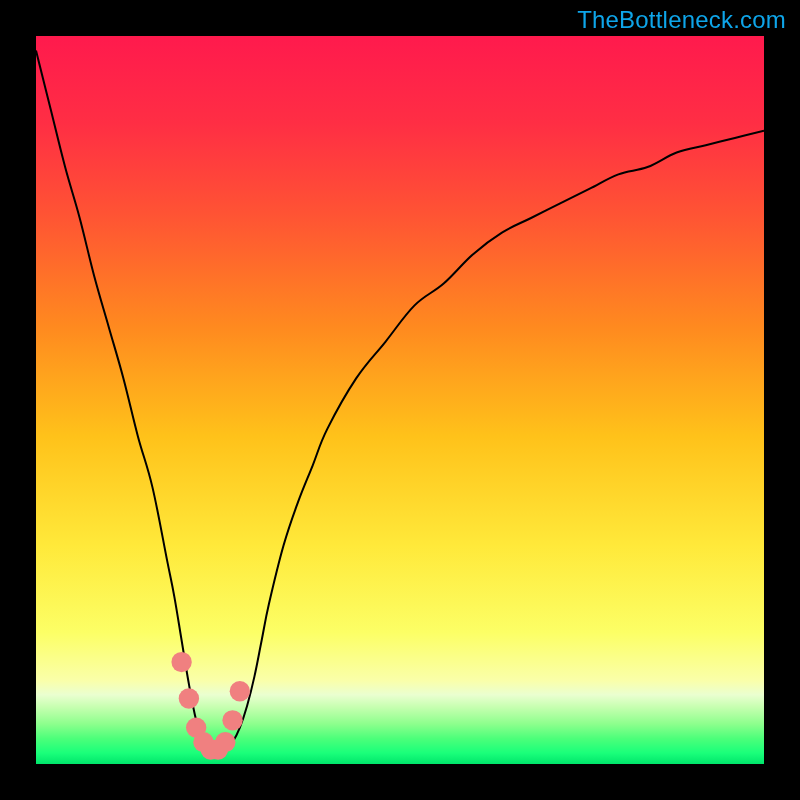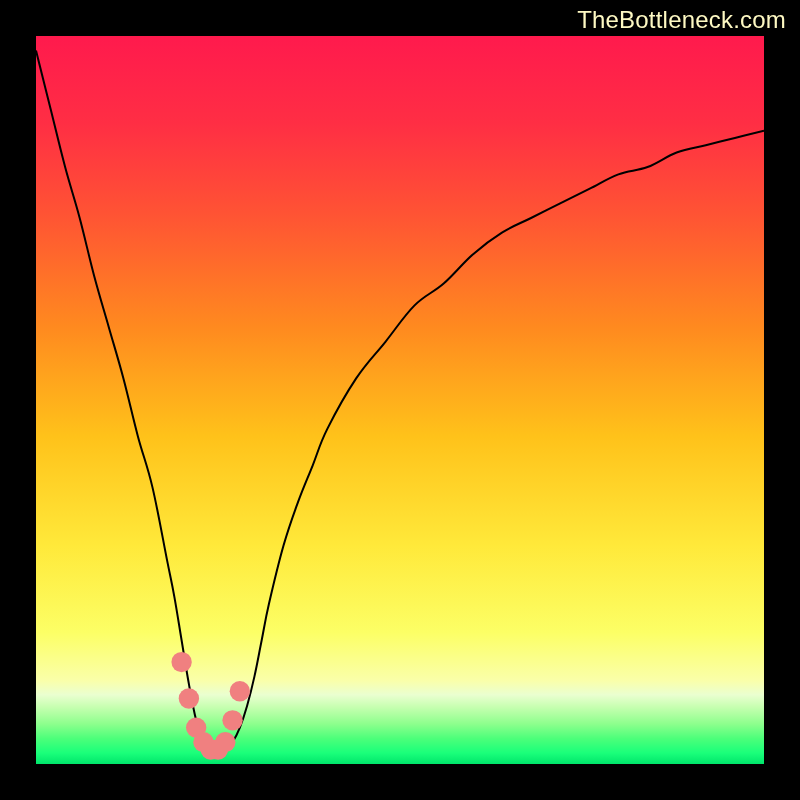--- a/index.html
+++ b/index.html
@@ -21,21 +21,21 @@
   .gradient-bg {
     position: absolute;
     inset: 0;
   }
   .watermark {
     position: absolute;
     top: 6px;
     right: 14px;
     font-family: Arial, Helvetica, sans-serif;
     font-size: 24px;
-    color: #fef9c3;
+    color: #0ea5e9;
     letter-spacing: 0.2px;
     font-weight: 500;
   }
   svg.curve {
     position: absolute;
     inset: 0;
     width: 100%;
     height: 100%;
   }
 </style>

